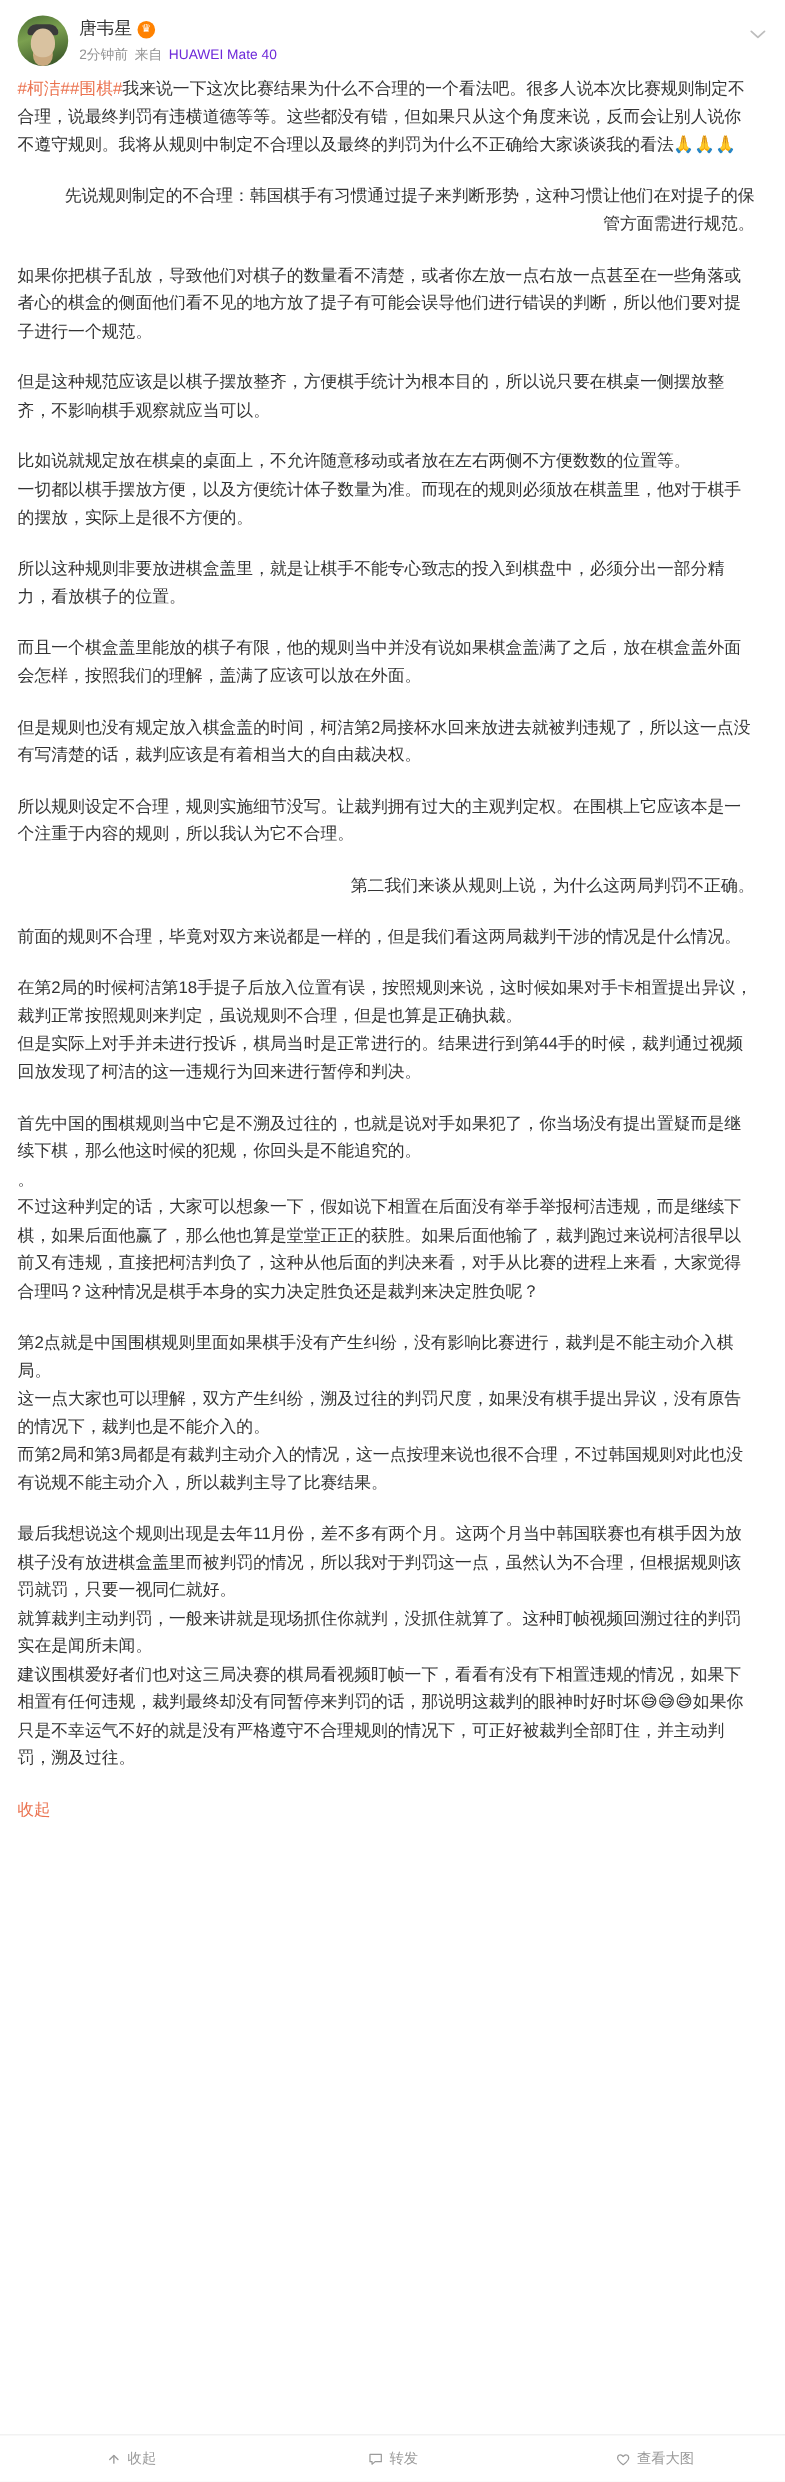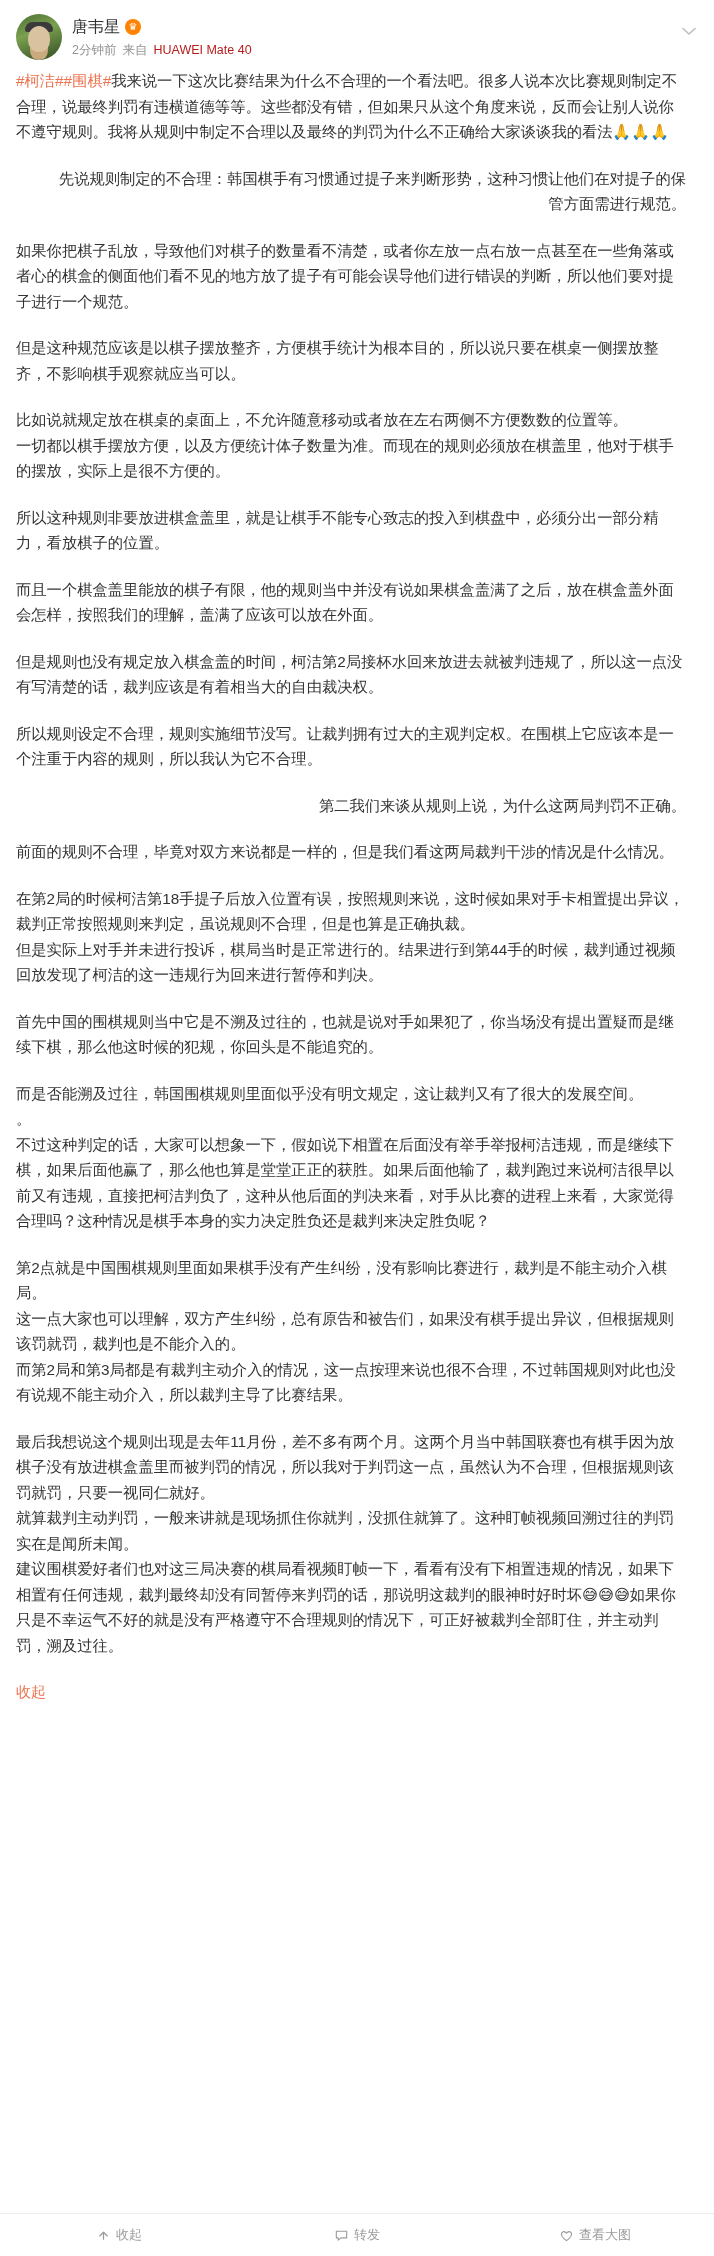--- a/index.html
+++ b/index.html
@@ -87,21 +87,21 @@
   }
   .meta-row {
     margin-top: 4px;
     font-size: 12.5px;
     color: #939393;
     line-height: 17px;
     display: flex;
     gap: 6px;
   }
   .meta-source {
-    color: #b91c1c;
+    color: #6d28d9;
   }
   .chevron-btn {
     position: absolute;
     right: 14px;
     top: 20px;
     width: 22px;
     height: 22px;
   }
   .chevron-btn svg { display: block; }
 
@@ -197,25 +197,24 @@
     <p class="para">一切都以棋手摆放方便，以及方便统计体子数量为准。而现在的规则必须放在棋盖里，他对于棋手的摆放，实际上是很不方便的。</p>
     <p class="para gap">所以这种规则非要放进棋盒盖里，就是让棋手不能专心致志的投入到棋盘中，必须分出一部分精力，看放棋子的位置。</p>
     <p class="para gap">而且一个棋盒盖里能放的棋子有限，他的规则当中并没有说如果棋盒盖满了之后，放在棋盒盖外面会怎样，按照我们的理解，盖满了应该可以放在外面。</p>
     <p class="para gap">但是规则也没有规定放入棋盒盖的时间，柯洁第2局接杯水回来放进去就被判违规了，所以这一点没有写清楚的话，裁判应该是有着相当大的自由裁决权。</p>
     <p class="para gap">所以规则设定不合理，规则实施细节没写。让裁判拥有过大的主观判定权。在围棋上它应该本是一个注重于内容的规则，所以我认为它不合理。</p>
     <p class="para gap indent">第二我们来谈从规则上说，为什么这两局判罚不正确。</p>
     <p class="para gap">前面的规则不合理，毕竟对双方来说都是一样的，但是我们看这两局裁判干涉的情况是什么情况。</p>
     <p class="para gap">在第2局的时候柯洁第18手提子后放入位置有误，按照规则来说，这时候如果对手卡相置提出异议，裁判正常按照规则来判定，虽说规则不合理，但是也算是正确执裁。</p>
     <p class="para">但是实际上对手并未进行投诉，棋局当时是正常进行的。结果进行到第44手的时候，裁判通过视频回放发现了柯洁的这一违规行为回来进行暂停和判决。</p>
     <p class="para gap">首先中国的围棋规则当中它是不溯及过往的，也就是说对手如果犯了，你当场没有提出置疑而是继续下棋，那么他这时候的犯规，你回头是不能追究的。</p>
-    <p class="para gap">而是否能溯及过往，韩国围棋规则里面似乎没有明文规定，这让裁判又有了很大的发展空间。</p>
     <p class="para">。</p>
     <p class="para">不过这种判定的话，大家可以想象一下，假如说下相置在后面没有举手举报柯洁违规，而是继续下棋，如果后面他赢了，那么他也算是堂堂正正的获胜。如果后面他输了，裁判跑过来说柯洁很早以前又有违规，直接把柯洁判负了，这种从他后面的判决来看，对手从比赛的进程上来看，大家觉得合理吗？这种情况是棋手本身的实力决定胜负还是裁判来决定胜负呢？</p>
     <p class="para gap">第2点就是中国围棋规则里面如果棋手没有产生纠纷，没有影响比赛进行，裁判是不能主动介入棋局。</p>
-    <p class="para">这一点大家也可以理解，双方产生纠纷，总有原告和被告们，如果没有棋手提出异议，但根据规则该罚就罚，裁判也是不能介入的。</p>
+    <p class="para">这一点大家也可以理解，双方产生纠纷，溯及过往的判罚尺度，如果没有棋手提出异议，没有原告的情况下，裁判也是不能介入的。</p>
     <p class="para">而第2局和第3局都是有裁判主动介入的情况，这一点按理来说也很不合理，不过韩国规则对此也没有说规不能主动介入，所以裁判主导了比赛结果。</p>
     <p class="para gap">最后我想说这个规则出现是去年11月份，差不多有两个月。这两个月当中韩国联赛也有棋手因为放棋子没有放进棋盒盖里而被判罚的情况，所以我对于判罚这一点，虽然认为不合理，但根据规则该罚就罚，只要一视同仁就好。</p>
     <p class="para">就算裁判主动判罚，一般来讲就是现场抓住你就判，没抓住就算了。这种盯帧视频回溯过往的判罚实在是闻所未闻。</p>
     <p class="para">建议围棋爱好者们也对这三局决赛的棋局看视频盯帧一下，看看有没有下相置违规的情况，如果下相置有任何违规，裁判最终却没有同暂停来判罚的话，那说明这裁判的眼神时好时坏😅😅😅如果你只是不幸运气不好的就是没有严格遵守不合理规则的情况下，可正好被裁判全部盯住，并主动判罚，溯及过往。</p>
     <p class="para gap"><span></span><span class="collapse-link">收起</span></p>
   </div>
 
   <div class="toolbar">
     <div class="tool-item">
       <span>

